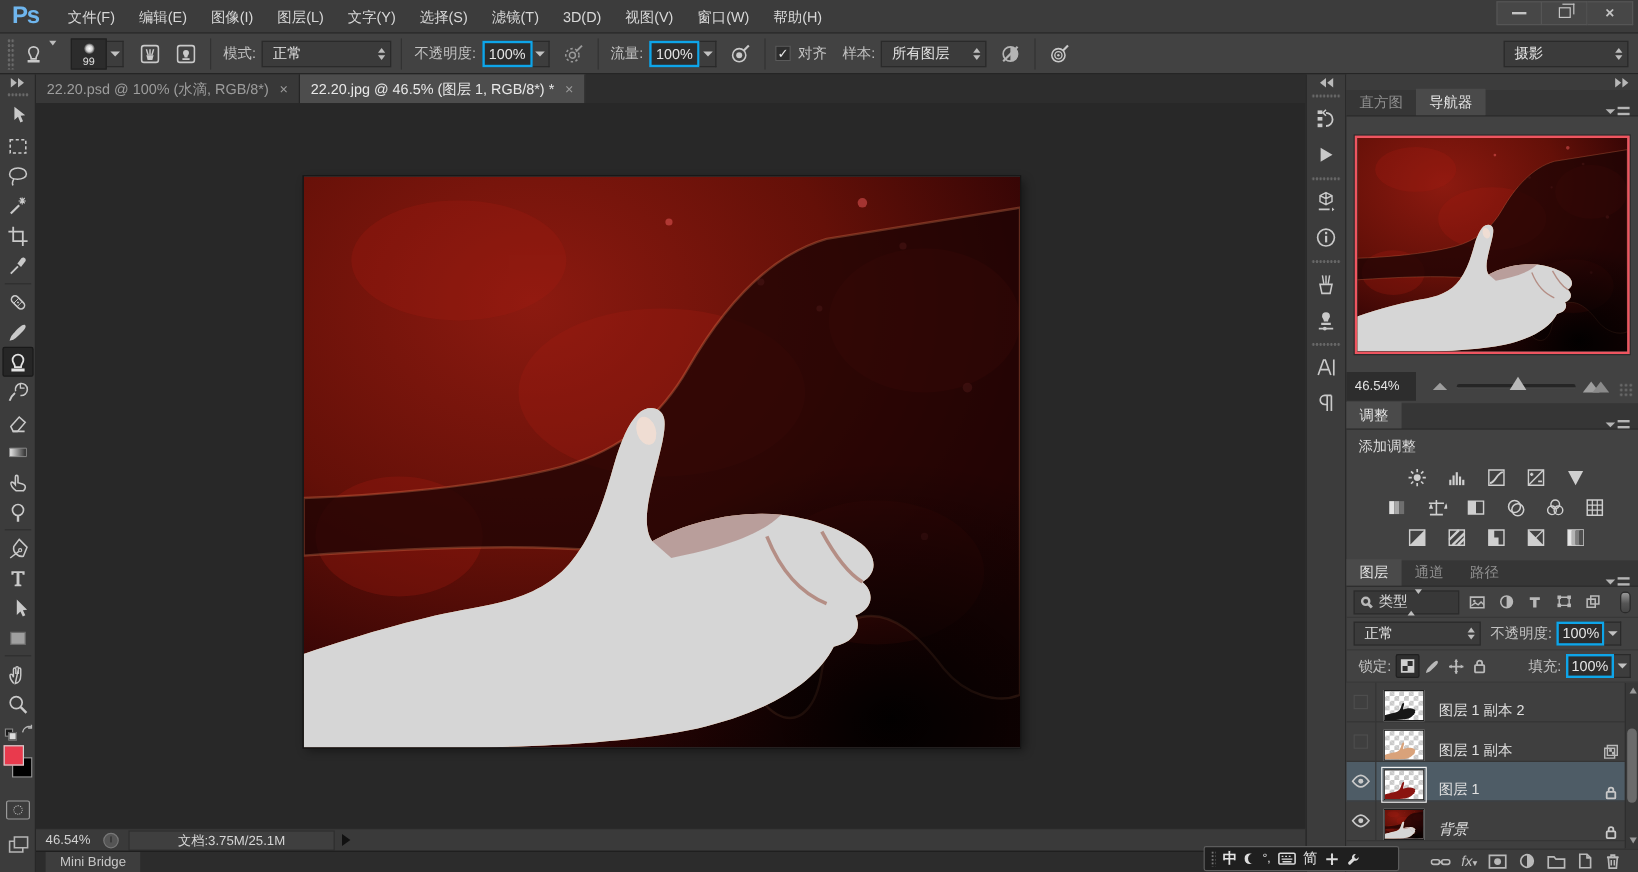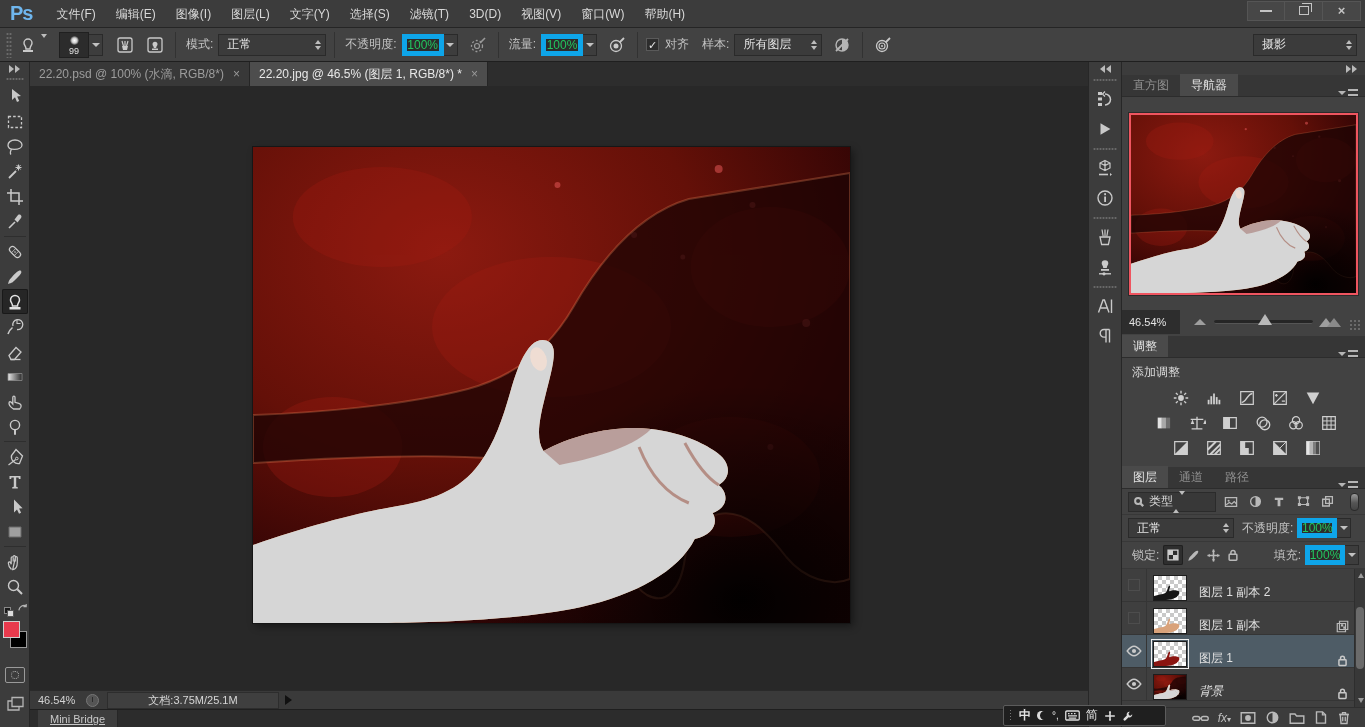--- a/index.html
+++ b/index.html
@@ -22,21 +22,21 @@
     border:1px solid #c4c4c4; border-bottom:none; border-left:none; }
   .glyph-close { font-size:13px; line-height:1; color:#c4c4c4; font-weight:bold; }
 
   
   .optionsbar { position:absolute; left:0; top:28px; width:1365px; height:34px; background:#424242;
     border-bottom:1px solid #1f1f1f; display:flex; align-items:center; padding-left:2px; }
   .gripv { width:6px; height:26px; margin:0 4px;
     background-image:radial-gradient(circle,#6a6a6a 1px,transparent 1.2px); background-size:3px 4px; }
   .ob-sep { width:1px; height:26px; background:#323232; margin:0 8px; }
   .ob-label { color:#c2c2c2; margin:0 5px 0 2px; white-space:nowrap; }
-  .well { background:#2c2c2c; border:5px solid #0ea5e9; color:#22c55e; display:flex;
+  .well { background:#2c2c2c; border:2px solid #0ea5e9; color:#e5e5e5; display:flex;
     align-items:center; justify-content:center; height:22px; }
   .spinbtn { width:14px; height:22px; background:#3d3d3d; border:1px solid #2a2a2a; border-left:none;
     display:flex; align-items:center; justify-content:center; }
   .tri-dn { width:0; height:0; border-left:4px solid transparent; border-right:4px solid transparent;
     border-top:4px solid #c2c2c2; }
   .dropdown { background:#3b3b3b; border:1px solid #2a2a2a; height:22px; display:flex;
     align-items:center; padding:0 4px 0 8px; color:#e3e3e3; }
   .dropdown .dd { margin-left:auto; display:flex; flex-direction:column; gap:2px; padding-left:8px; }
   .dd .t { width:0; height:0; border-left:3.5px solid transparent; border-right:3.5px solid transparent; }
   .dd .t.u { border-bottom:4px solid #bdbdbd; } .dd .t.d { border-top:4px solid #bdbdbd; }
@@ -90,21 +90,21 @@
   .st-field { width:172px; height:17px; background:#3f3f3f; border:1px solid #2d2d2d; color:#d6d6d6;
     display:flex; align-items:center; justify-content:center; margin-left:8px; }
   .st-arrow { width:0; height:0; border-top:5px solid transparent; border-bottom:5px solid transparent;
     border-left:7px solid #111; margin-left:6px; }
   .clockic { width:13px; height:13px; border-radius:50%; background:#555; border:1px solid #777;
     position:relative; margin-left:4px; }
   .clockic:before { content:""; position:absolute; left:5px; top:2px; width:1px; height:5px; background:#2c2c2c; }
   .minibridge { position:absolute; left:30px; top:709px; width:1058px; height:18px; background:#2c2c2c;
     border-top:1px solid #1f1f1f; display:flex; }
   .mb-tab { height:18px; padding:0 12px; background:#3d3d3d; border-right:1px solid #262626;
-    color:#c8c8c8; font-size:11px; display:flex; align-items:center; margin-left:8px;text-decoration:underline; }
+    color:#c8c8c8; font-size:11px; display:flex; align-items:center; margin-left:8px; }
 
   
   .stripe { position:absolute; left:1088px; top:62px; width:34px; height:665px; background:#3c3c3c;
     border-left:1px solid #272727; border-right:1px solid #272727; display:flex; flex-direction:column; align-items:center; }
   .stripe-head { width:100%; height:13px; display:flex; align-items:center; justify-content:center; gap:1px; }
   .tri-l { width:0; height:0; border-top:4px solid transparent; border-bottom:4px solid transparent; border-right:5px solid #b9b9b9; }
   .tri-r { width:0; height:0; border-top:4px solid transparent; border-bottom:4px solid transparent; border-left:5px solid #b9b9b9; }
   .s-grip { width:24px; height:4px; margin:3px 0 2px;
     background-image:radial-gradient(circle,#686868 1px,transparent 1.2px); background-size:3px 4px; }
   .s-btn { width:30px; height:30px; display:flex; align-items:center; justify-content:center; }

